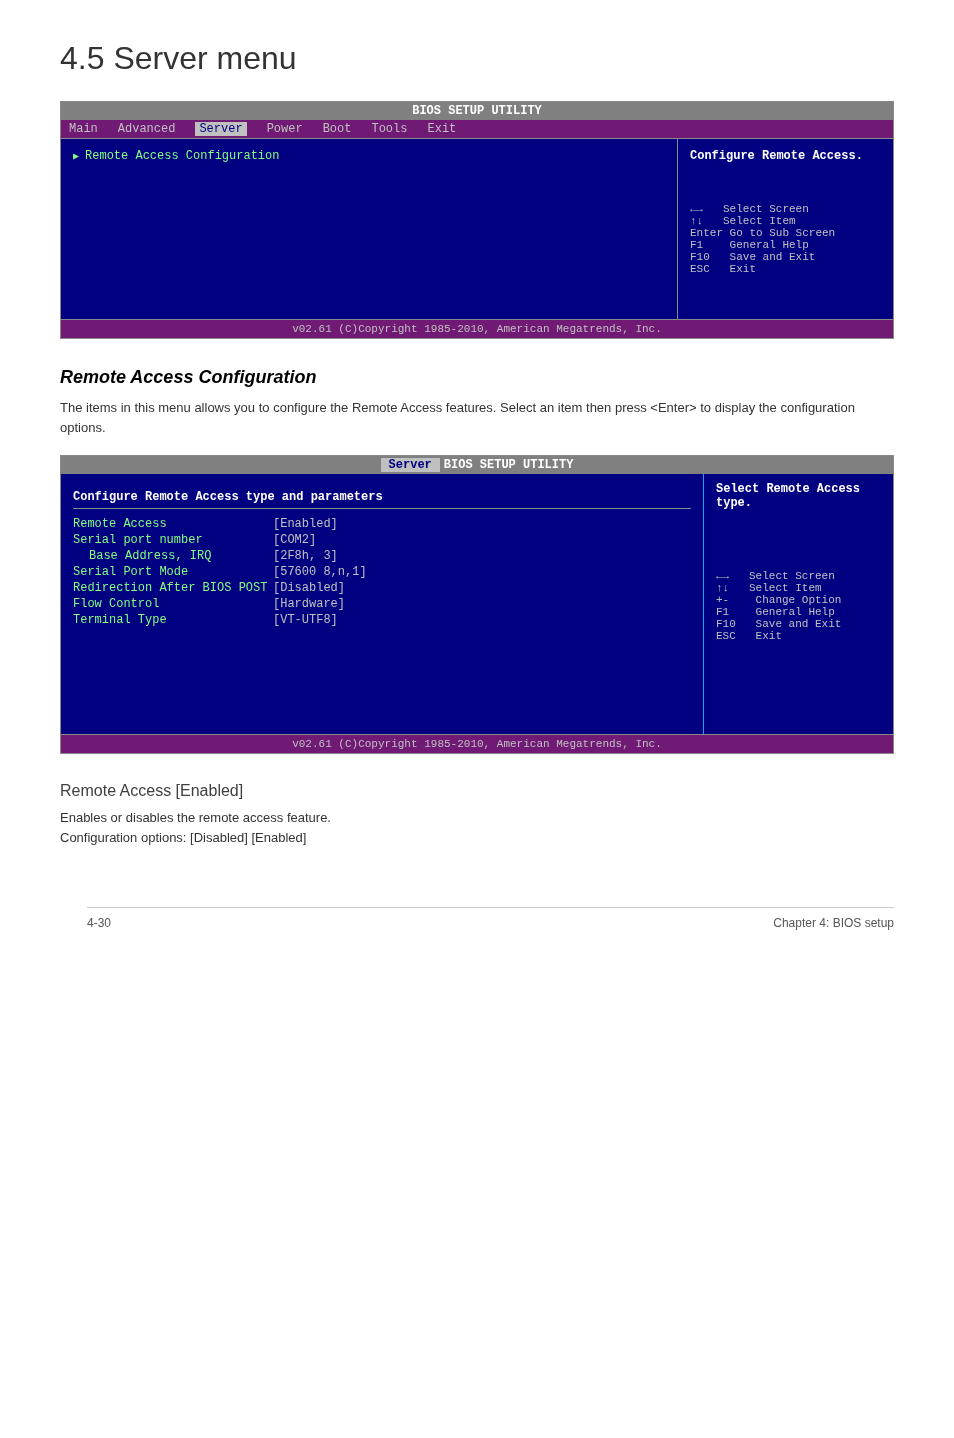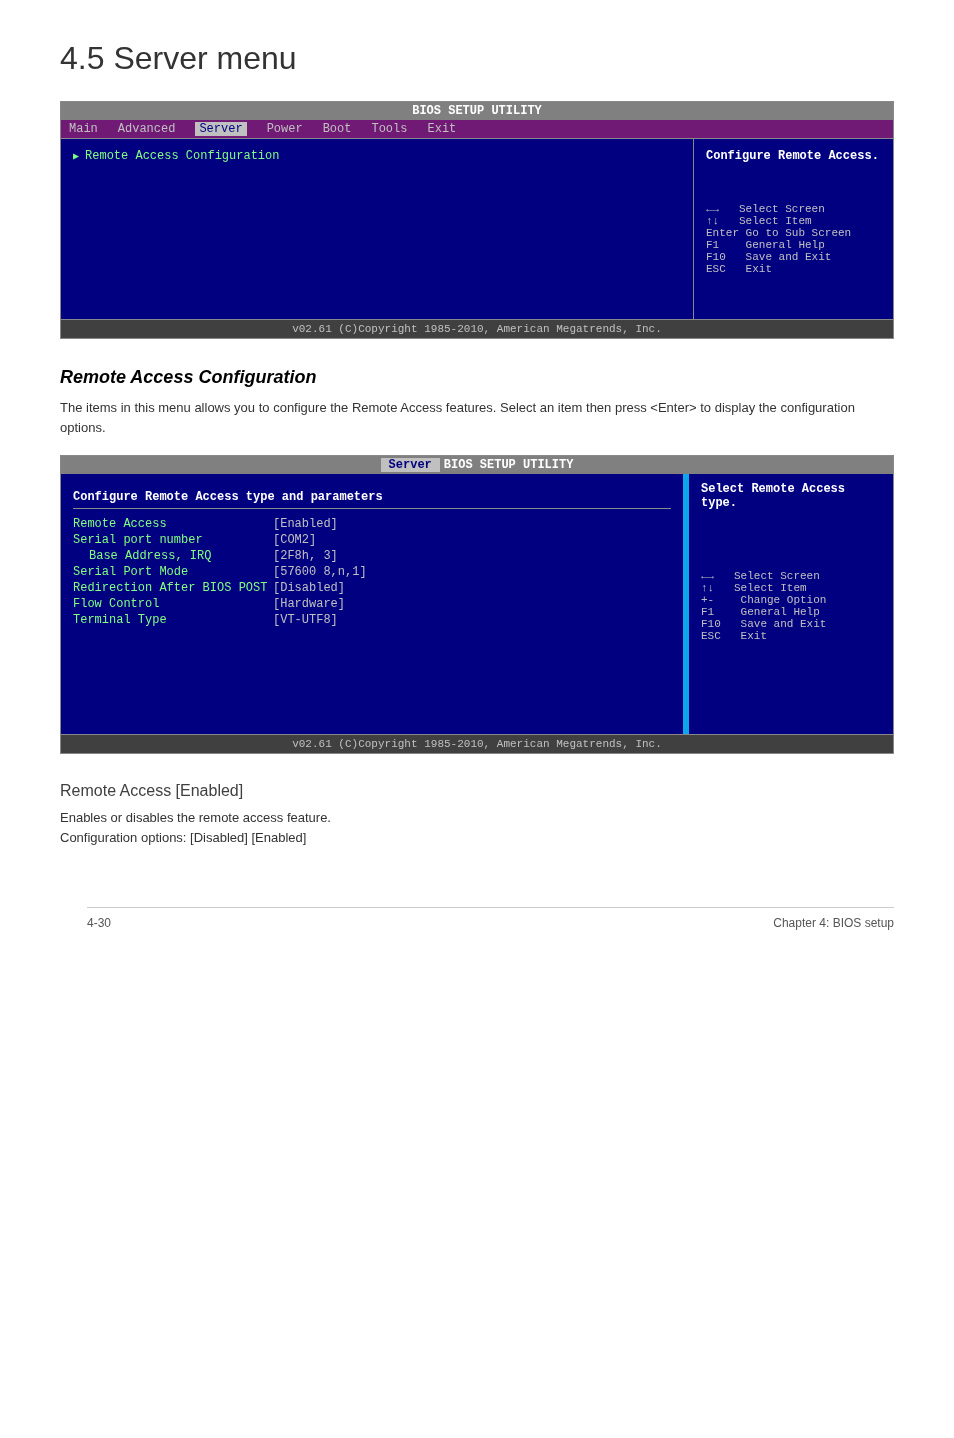--- a/index.html
+++ b/index.html
@@ -70,36 +70,36 @@
 
     .bios-left {
       flex: 1;
       padding: 10px 12px;
       color: #c0c0c0;
       font-family: 'Courier New', monospace;
       font-size: 12px;
     }
 
     .bios-right {
-      width: 200px;
+      width: 216px;
       padding: 10px 12px;
       border-left: 1px solid #888;
       color: #c0c0c0;
       font-family: 'Courier New', monospace;
       font-size: 12px;
     }
 
     .bios-right .help-text {
       color: #fff;
       font-weight: bold;
       margin-bottom: 8px;
     }
 
     .bios-footer {
-      background: #404040;
+      background: #701a75;
       color: #c0c0c0;
       text-align: center;
       padding: 3px;
       border-top: 1px solid #888;
       font-family: 'Courier New', monospace;
       font-size: 11px;
     }
 
     .bios-selected-item {
       color: #80ff80;
@@ -144,23 +144,23 @@
       display: flex;
       min-height: 260px;
     }
 
     .bios2-left {
       flex: 1;
       padding: 16px 12px;
     }
 
     .bios2-right {
-      width: 210px;
+      width: 190px;
       padding: 8px 12px;
-      border-left: 6px solid #0ea5e9;
+      border-left: 1px solid #0ea5e9;
     }
 
     .bios2-section-header {
       color: #fff;
       font-weight: bold;
       margin-bottom: 8px;
       border-bottom: 1px solid #888;
       padding-bottom: 4px;
     }
 

